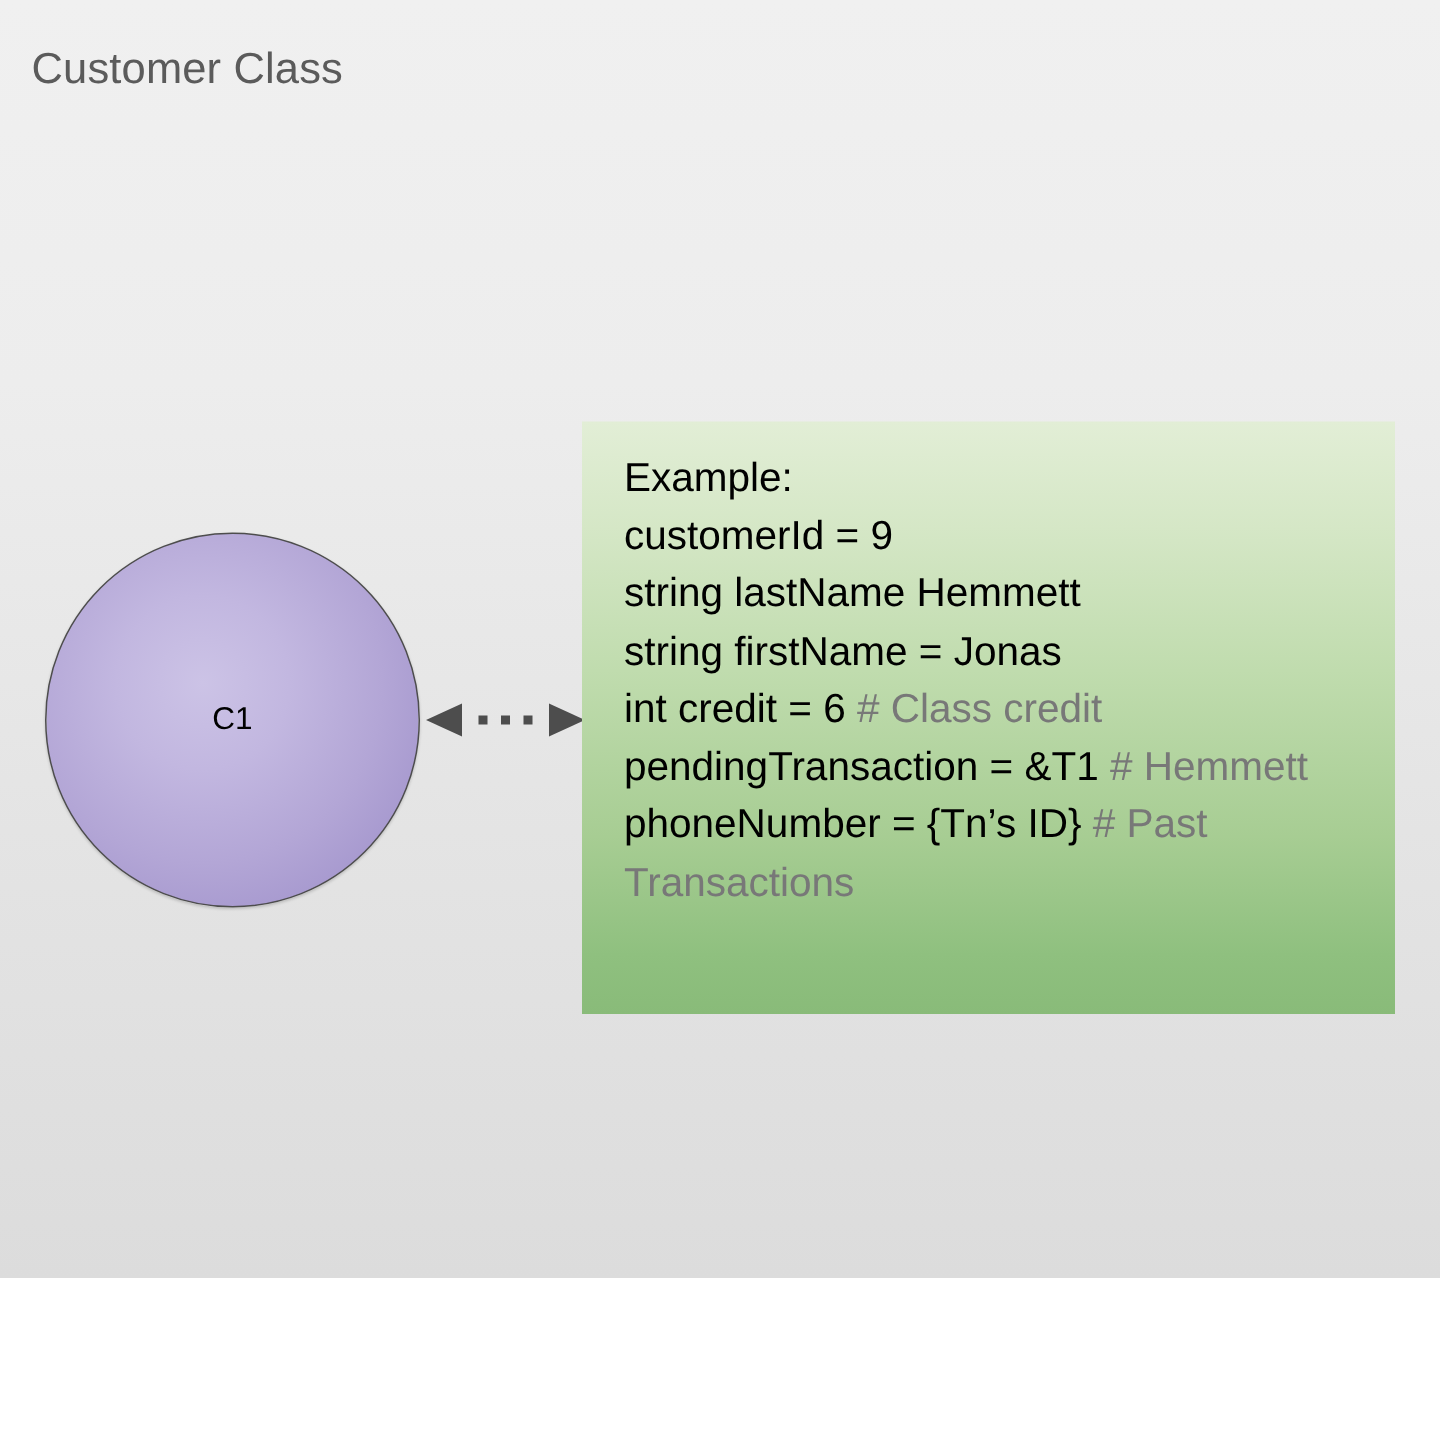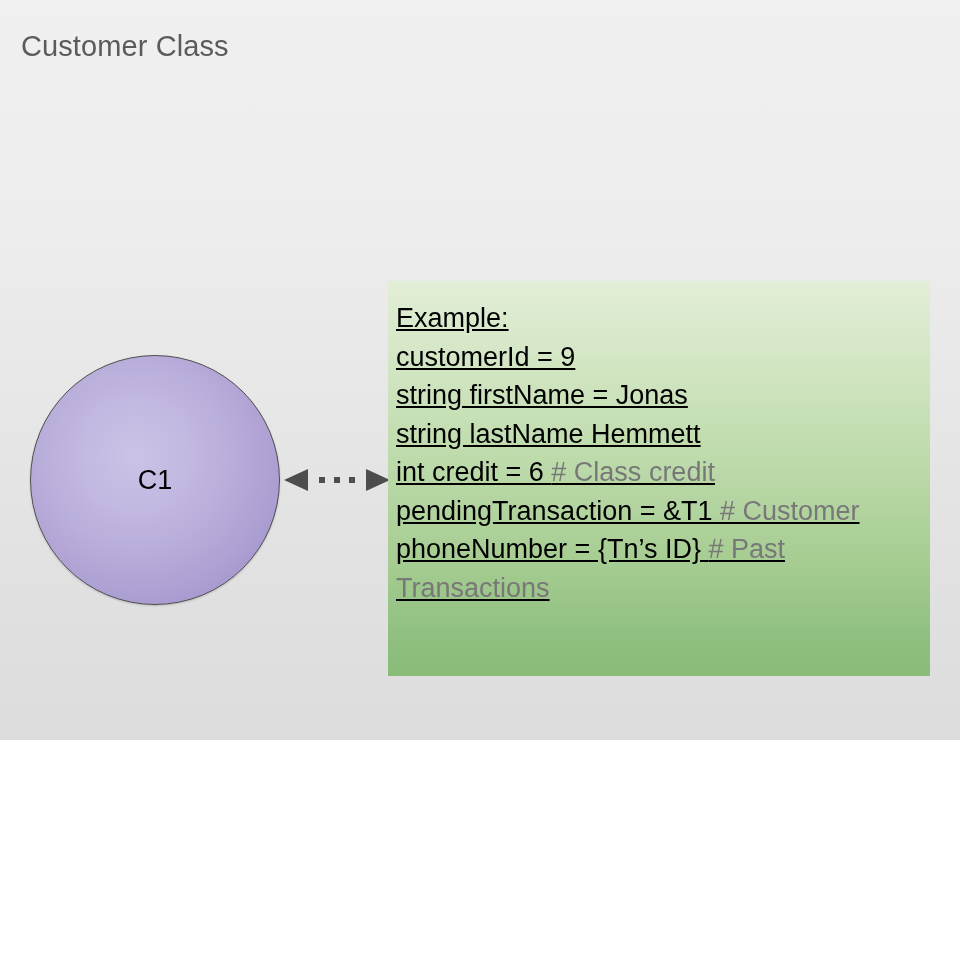--- a/index.html
+++ b/index.html
@@ -8,21 +8,21 @@
   }
   body {
     width: 960px;
     height: 960px;
     overflow: hidden;
     font-family: "Liberation Sans", sans-serif;
   }
   #canvas {
     position: relative;
     width: 960px;
-    height: 740px;
+    height: 852px;
     background: linear-gradient(to bottom, #f0f0f0 0%, #ededed 30%, #e4e4e4 65%, #dcdcdc 100%);
   }
 
   
   #page-title {
     position: absolute;
     left: 21px;
     top: 28px;
     font-size: 29px;
     line-height: 36px;
@@ -46,21 +46,21 @@
                 #a294cc 85%,
                 #9b8cc6 100%);
     border: 1px solid #4d4d4d;
     box-sizing: border-box;
     box-shadow: 0 1px 2px rgba(0,0,0,0.18);
     display: flex;
     align-items: center;
     justify-content: center;
   }
   #node-c1-label {
-    font-size: 27px;
+    font-size: 21px;
     line-height: 30px;
     color: #000000;
     user-select: none;
   }
 
   
   #connector {
     position: absolute;
     left: 282px;
     top: 458px;
@@ -76,22 +76,21 @@
     width: 542px;
     height: 395px;
     box-sizing: border-box;
     background: linear-gradient(to bottom,
                 #e2eed6 0%,
                 #d5e7c6 18%,
                 #c0dcae 42%,
                 #a7cd93 70%,
                 #8fc07f 90%,
                 #89bb79 100%);
-    padding: 18px 12px 10px 8px;
-    text-decoration: underline;
+    padding: 18px 12px 10px 28px;
   }
   #note-lines {
     font-size: 27px;
     line-height: 38.5px;
     color: #000000;
   }
   #note-lines .line {
     white-space: normal;
   }
   #note-lines .cmt {
@@ -121,30 +120,30 @@
 
   <div id="note-box">
     <div id="note-lines">
       <div class="line">
         <span>Example:</span><span class="cmt"></span>
       </div>
       <div class="line">
         <span>customerId = 9</span><span class="cmt"></span>
       </div>
       <div class="line">
-        <span>string firstName = Jonas</span><span class="cmt"></span>
+        <span>string lastName Hemmett</span><span class="cmt"></span>
       </div>
       <div class="line">
-        <span>string lastName Hemmett</span><span class="cmt"></span>
+        <span>string firstName = Jonas</span><span class="cmt"></span>
       </div>
       <div class="line">
         <span>int credit = 6 </span><span class="cmt"># Class credit</span>
       </div>
       <div class="line">
-        <span>pendingTransaction = &amp;T1 </span><span class="cmt"># Customer</span>
+        <span>pendingTransaction = &amp;T1 </span><span class="cmt"># Hemmett</span>
       </div>
       <div class="line">
         <span>phoneNumber = {Tn’s ID} </span><span class="cmt"># Past Transactions</span>
       </div>
     </div>
   </div>
 
 </div>
 
 </body></html>

